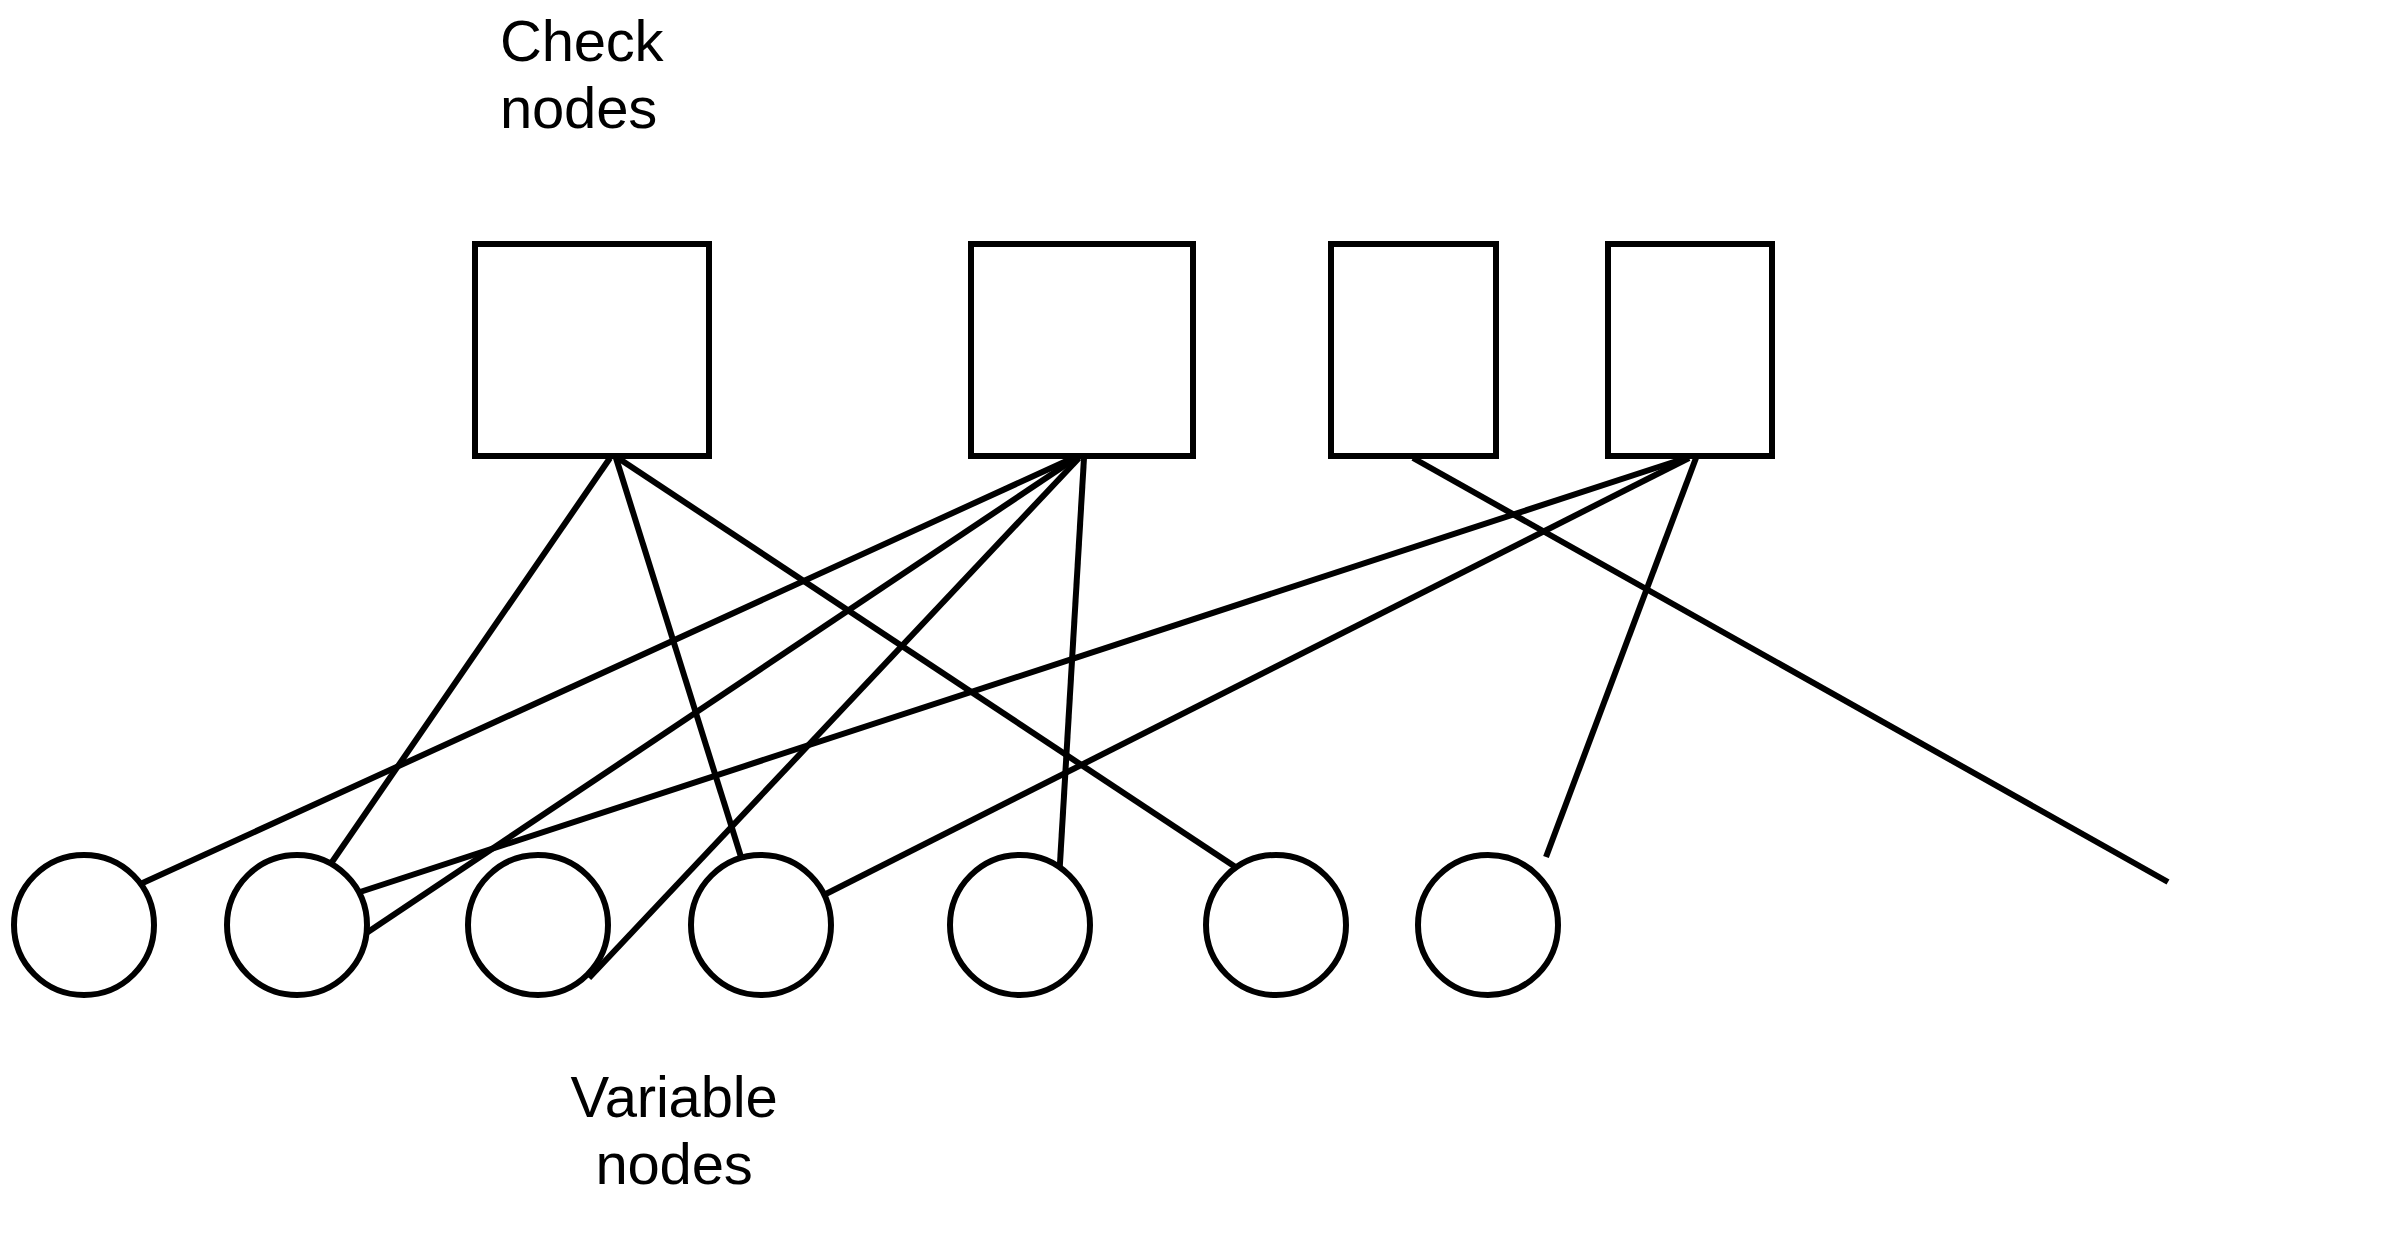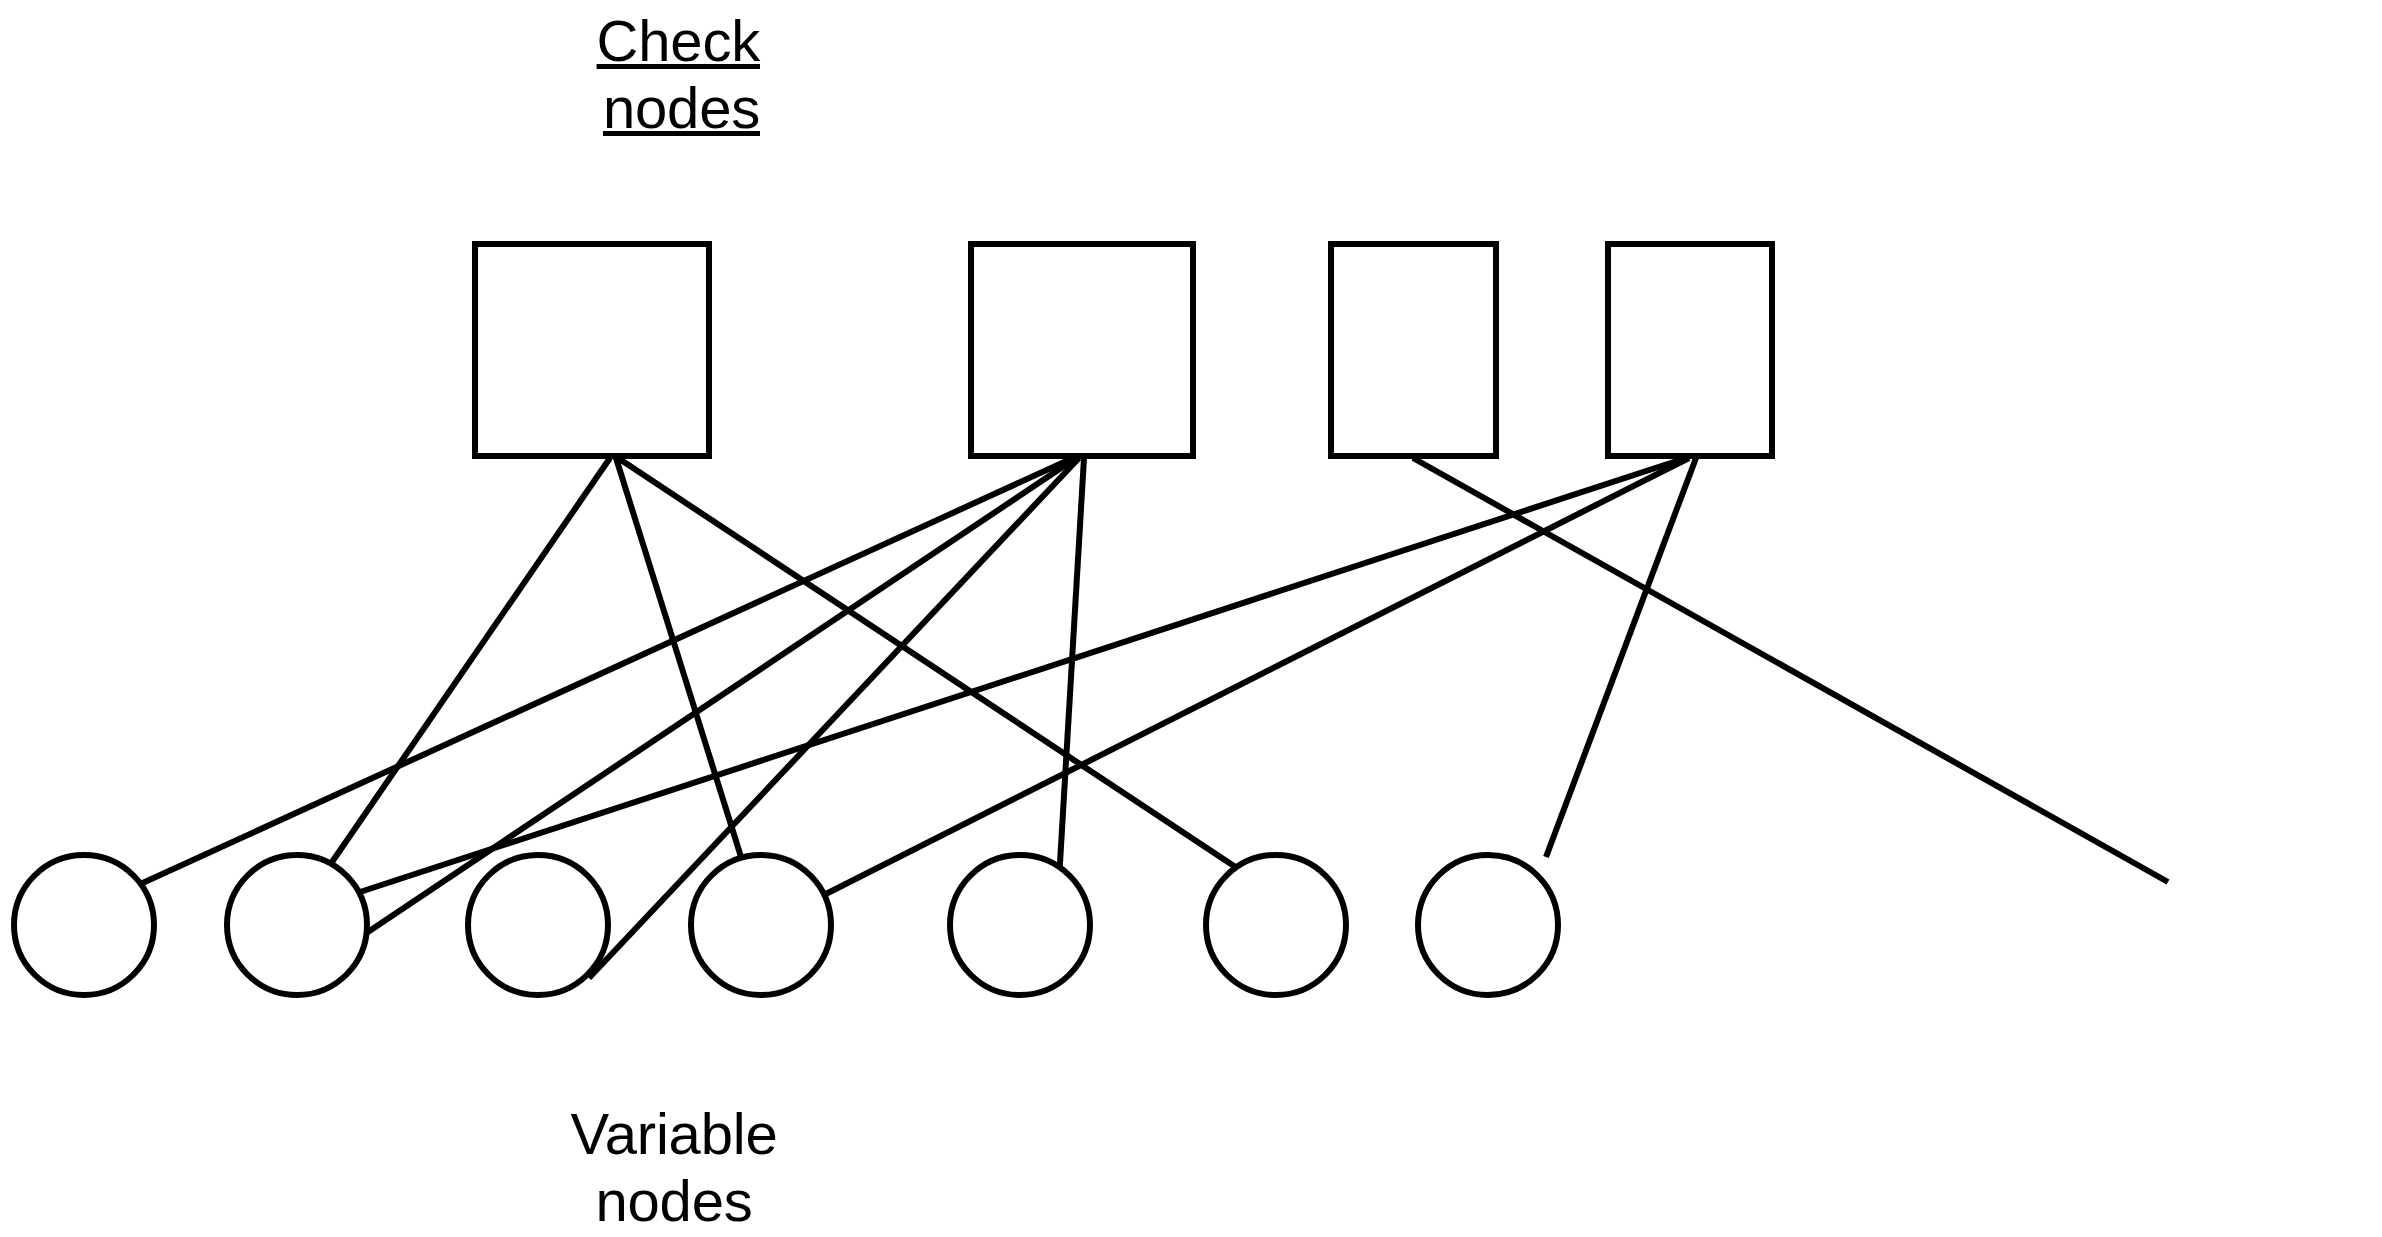--- a/index.html
+++ b/index.html
@@ -45,26 +45,25 @@
     line-height: 1.15;
     color: #000000;
     white-space: pre-line;
     text-align: center;
     letter-spacing: -0.2px;
   }
   #check-nodes-label {
     left: 500px;
     top: 8px;
     width: 260px;
-    text-align: right;
-    text-decoration: underline;
+    text-align: left;
   }
   #variable-nodes-label {
     left: 524px;
-    top: 1101px;
+    top: 1064px;
     width: 300px;
     text-align: center;
   }
 </style>
 </head>
 <body>
 
 <div id="tanner-graph-figure">
 
   <svg id="graph-canvas" viewBox="0 0 2382 1237" xmlns="http://www.w3.org/2000/svg">

